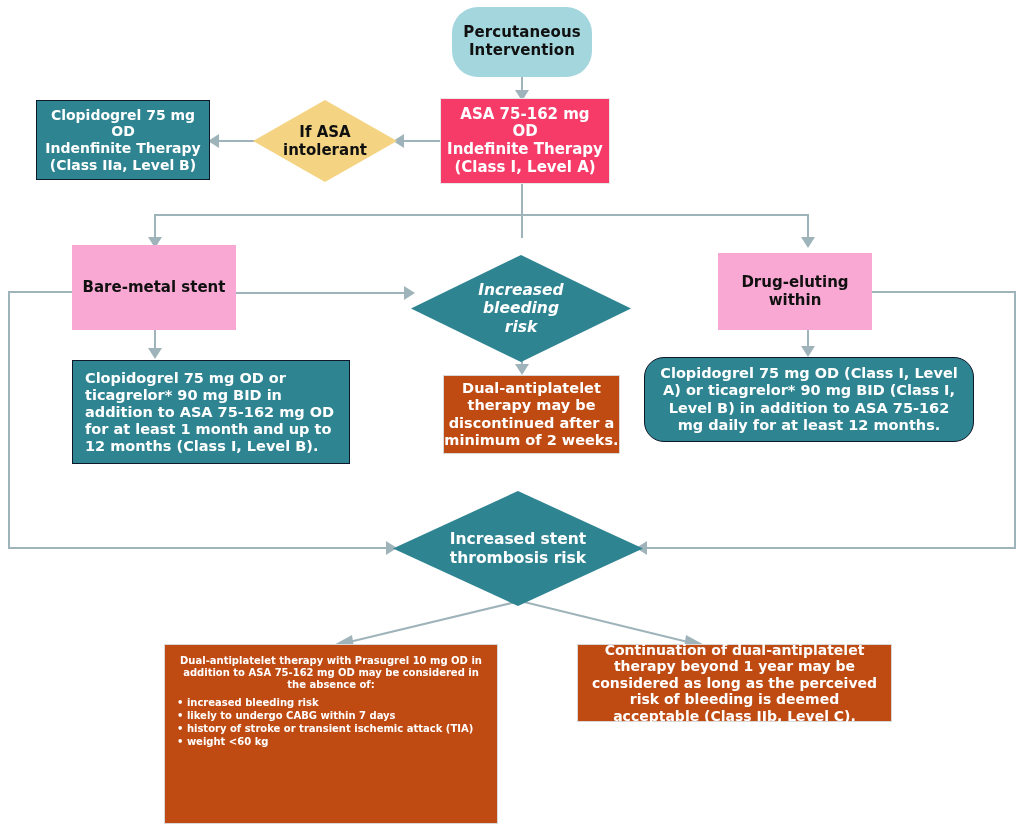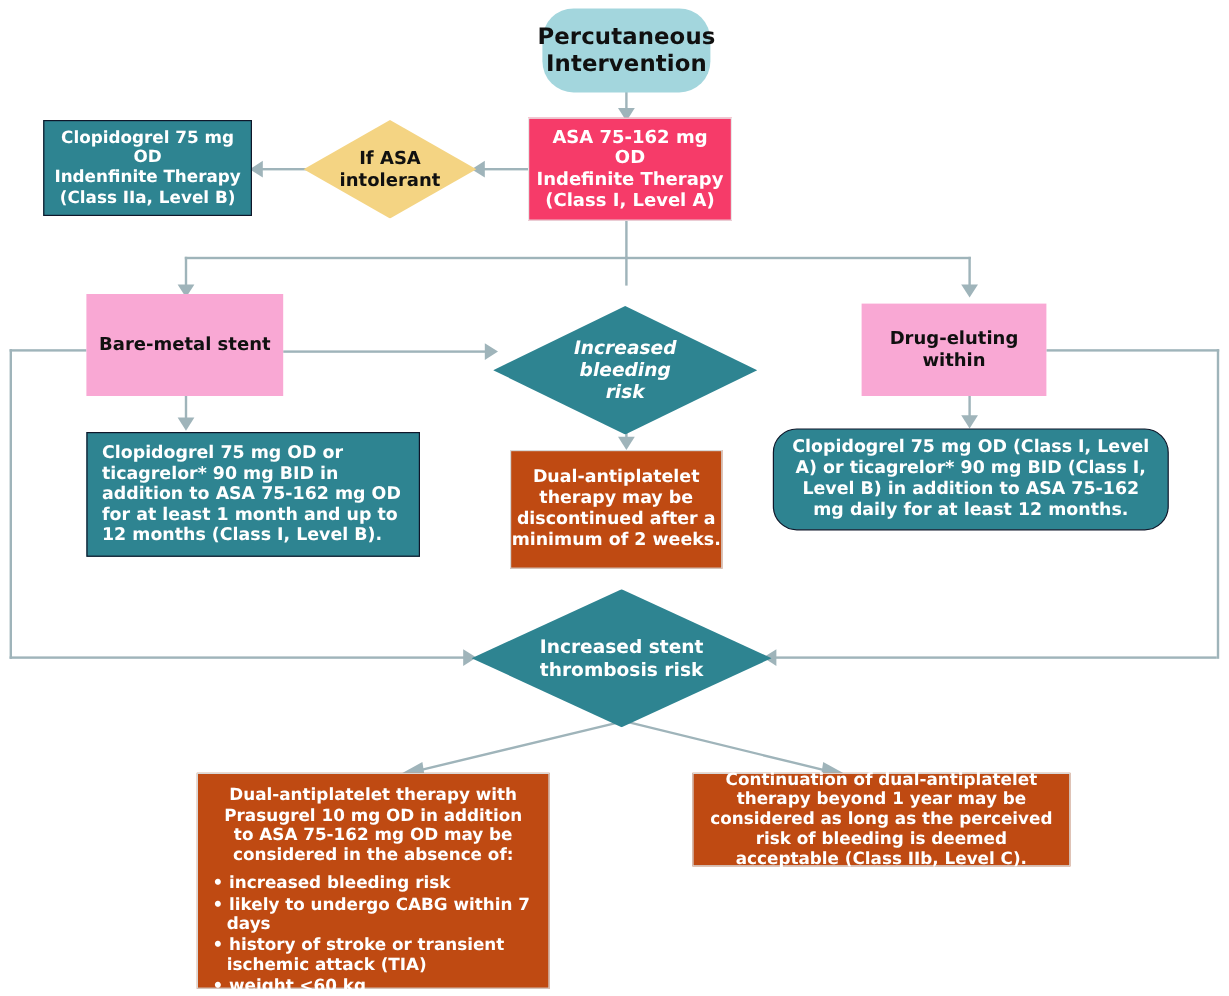--- a/index.html
+++ b/index.html
@@ -24,21 +24,21 @@
     font-weight: bold;
     line-height: 1.18;
     white-space: pre-line;
     z-index: 3;
   }
   
   .n-start {
     background: #a3d6dd;
     border-radius: 26px;
     color: #101010;
-    font-size: 19px;
+    font-size: 15px;
     letter-spacing: .1px;
   }
   
   .n-teal {
     background: #2e8491;
     color: #ffffff;
     border: 1px solid #0f172a;
     font-size: 14.5px;
   }
   .n-pink {
@@ -189,36 +189,36 @@
     </svg>
     <div class="dlabel">Increased
 bleeding
 risk</div>
   </div>
 
   <div class="node n-yellow-box" style="left:718px; top:253px; width:154px; height:77px;">Drug-eluting within</div>
 
   <div class="node n-teal lefttext" style="left:44px; top:360px; width:278px; height:104px; white-space:normal;">Clopidogrel 75 mg OD or ticagrelor* 90 mg BID in addition to ASA 75-162 mg OD for at least 1 month and up to 12 months (Class I, Level B).</div>
 
-  <div class="node n-orange" style="left:425px; top:375px; width:177px; height:99px;">Dual-antiplatelet
+  <div class="node n-orange" style="left:443px; top:375px; width:177px; height:79px;">Dual-antiplatelet
 therapy may be
 discontinued after a
 minimum of 2 weeks.</div>
 
   <div class="node n-teal" style="left:644px; top:357px; width:330px; height:85px; white-space:normal; padding:6px 9px;border-radius:20px;">Clopidogrel 75 mg OD (Class I, Level A) or ticagrelor* 90 mg BID (Class I, Level B) in addition to ASA 75-162 mg daily for at least 12 months.</div>
 
   <div class="diamond d-teal" style="left:393px; top:491px; width:250px; height:115px;">
     <svg class="shape" viewBox="0 0 250 115" preserveAspectRatio="none">
       <polygon points="125,0 250,57.5 125,115 0,57.5" fill="#2e8491"></polygon>
     </svg>
     <div class="dlabel">Increased stent
 thrombosis risk</div>
   </div>
 
-  <div class="node n-orange bulletbox" style="left:164px; top:644px; width:294px; height:180px; font-size:14px; white-space:normal;">
+  <div class="node n-orange bulletbox" style="left:164px; top:644px; width:334px; height:180px; font-size:10px; white-space:normal;">
     <span class="hdr">Dual-antiplatelet therapy with Prasugrel 10 mg OD in addition to ASA 75-162 mg OD may be considered in the absence of:</span>
     <ul>
       <li>increased bleeding risk</li>
       <li>likely to undergo CABG within 7 days</li>
       <li>history of stroke or transient ischemic attack (TIA)</li>
       <li>weight &lt;60 kg</li>
     </ul>
 
   </div>
 

